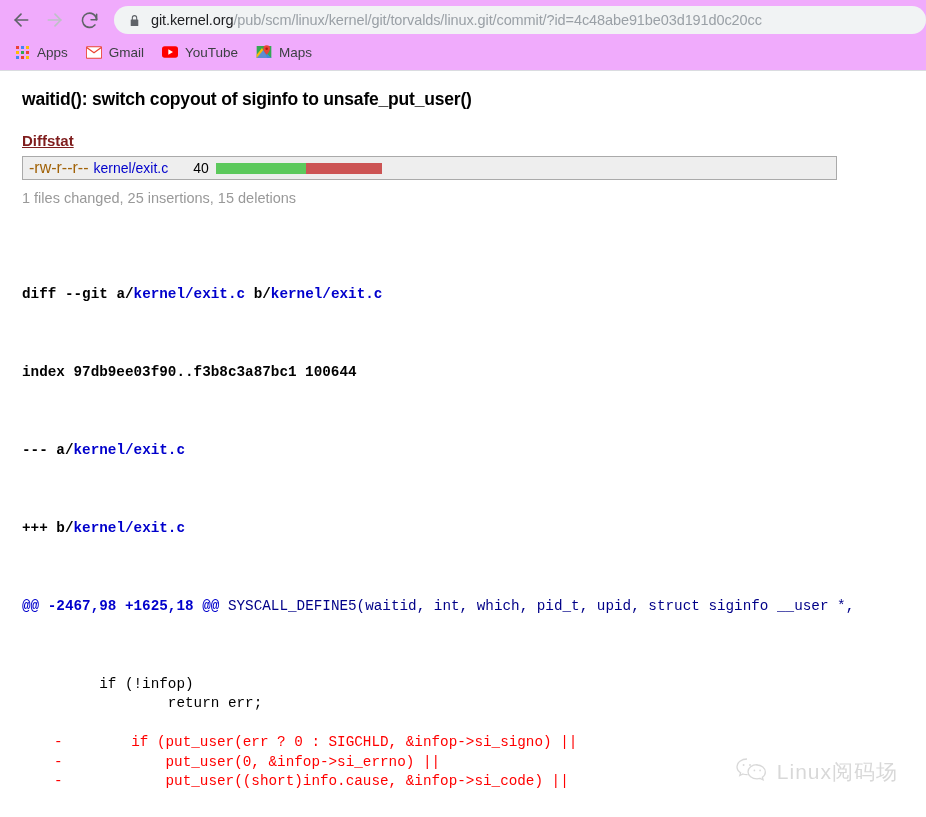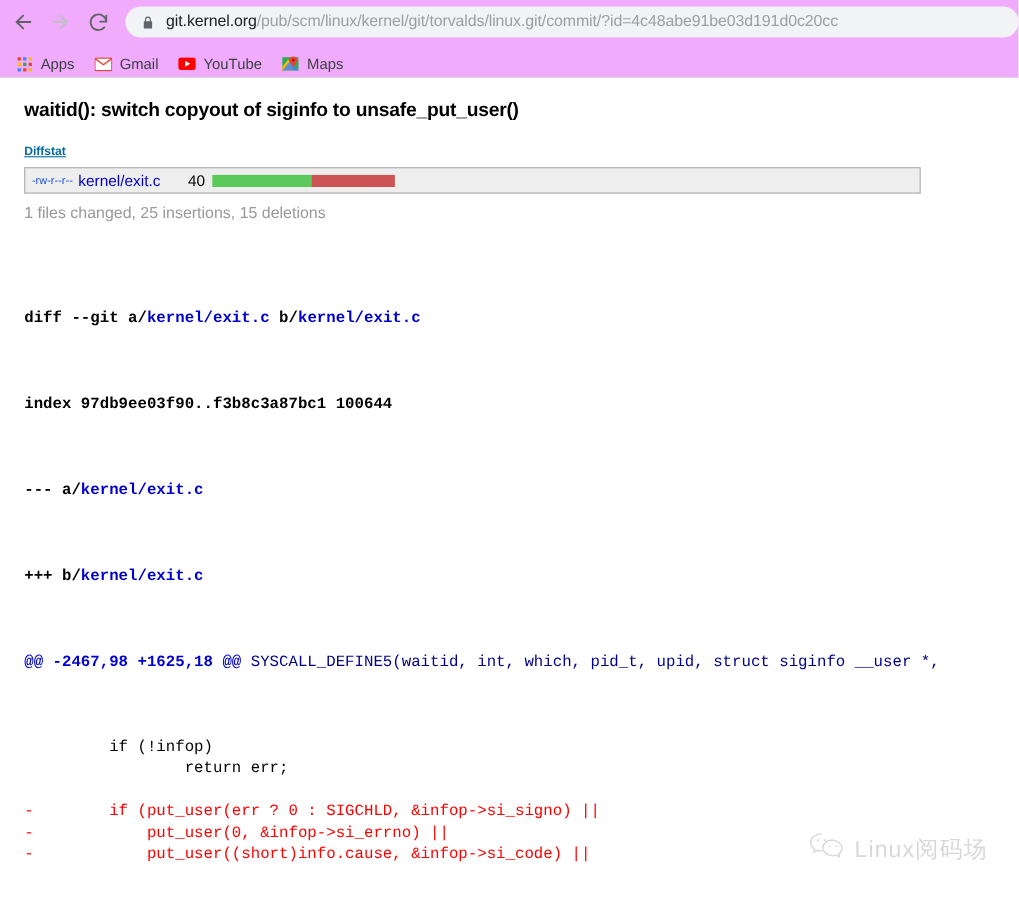--- a/index.html
+++ b/index.html
@@ -52,21 +52,21 @@
     color: #9aa0a6;
     white-space: nowrap;
     overflow: hidden;
     letter-spacing: -0.1px;
   }
   #url-text .host { color: #202124; }
 
   
   #bookmarks-bar {
     display: flex;
-    align-items: flex-end;
+    align-items: flex-start;
     height: 31px;
     padding-left: 6px;
     border-bottom: 1px solid #dadce0;
   }
   .bm-item {
     display: flex;
     align-items: center;
     height: 24px;
     padding: 0 8px;
     border-radius: 4px;
@@ -115,42 +115,42 @@
   #signed-off {
     font-family: "Liberation Mono", monospace;
     font-size: 14.5px;
     color: #000000;
     padding: 10px 0 0 22px;
     white-space: pre;
   }
 
   #diffstat-heading {
     font-family: "Liberation Sans", sans-serif;
-    font-size: 11px;
+    font-size: 15px;
     font-weight: bold;
-    color: #0369a1;
+    color: #7f1d1d;
     text-decoration: underline;
     padding: 22px 0 0 22px;
     display: inline-block;
   }
 
   #diffstat-box {
     margin: 6px 0 0 22px;
     width: 815px;
     background: #eeeeee;
     border: 1px solid #aaaaaa;
     height: 24px;
     display: flex;
     align-items: center;
     padding-left: 6px;
   }
   .ds-mode {
     font-family: "Liberation Sans", sans-serif;
-    font-size: 10px;
-    color: #1d4ed8;
+    font-size: 16px;
+    color: #a16207;
     white-space: pre;
   }
   .ds-path {
     font-family: "Liberation Sans", sans-serif;
     font-size: 14px;
     color: #0000cc;
     margin-left: 5px;
   }
   .ds-count {
     font-family: "Liberation Sans", sans-serif;
@@ -180,21 +180,21 @@
     line-height: 19.5px;
     padding: 20px 0 0 22px;
     white-space: pre;
   }
   .dl { white-space: pre; }
   .dl-head   { color: #000000; font-weight: bold; }
   .dl-head .p{ color: #0000cc; font-weight: bold; }
   .dl-hunk   { color: #0000cc; font-weight: bold; }
   .dl-hunk .ctx { color: #000088; font-weight: normal; }
   .dl-ctx    { color: #000000; }
-  .dl-del    { color: #ff0000; }
+  .dl-del    { color: #ff0000; margin-left: 32px; }
 
   
   #watermark {
     position: absolute;
     right: 28px;
     bottom: 28px;
     display: flex;
     align-items: center;
     opacity: 0.30;
   }

